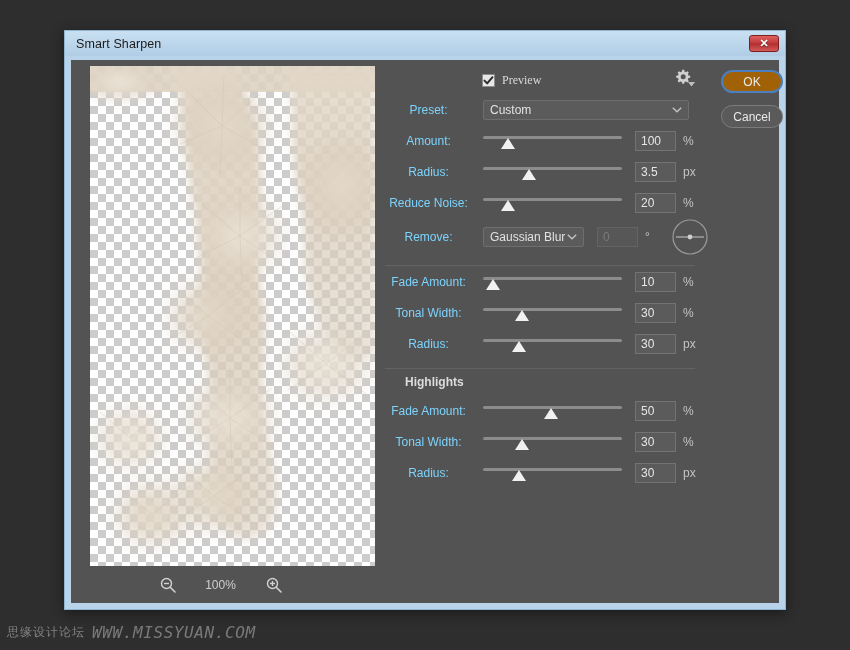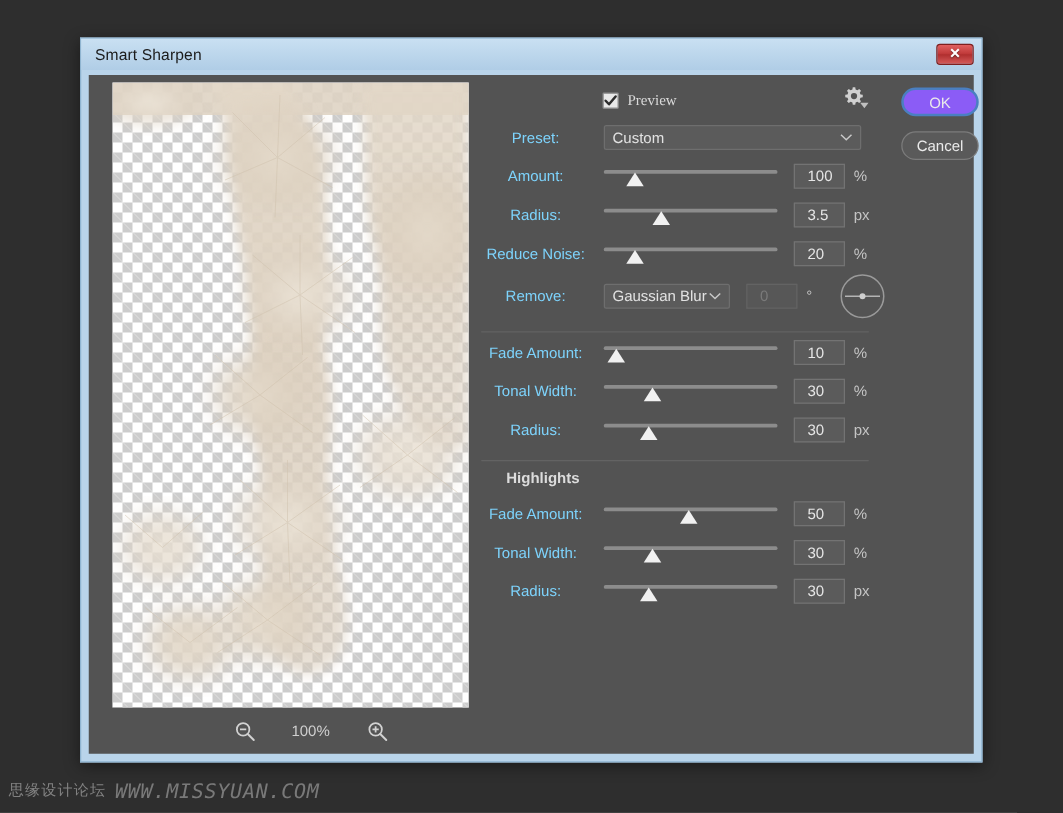--- a/index.html
+++ b/index.html
@@ -81,21 +81,21 @@
       linear-gradient(45deg, #cccccc 25%, transparent 25%, transparent 75%, #cccccc 75%),
       linear-gradient(45deg, #cccccc 25%, transparent 25%, transparent 75%, #cccccc 75%);
     background-size: 16px 16px;
     background-position: 0 0, 8px 8px;
     overflow: hidden;
   }
   #preview-art { position: absolute; inset: 0; }
 
   #zoom-bar {
     position: absolute;
-    left: 35px;
+    left: 7px;
     top: 512px;
     width: 285px;
     height: 26px;
     display: flex;
     align-items: center;
     justify-content: center;
     gap: 24px;
   }
   #zoom-bar .zlabel {
     font-size: 12px;
@@ -205,21 +205,21 @@
   }
 
   
   .numfield {
     width: 41px;
     height: 20px;
     background: #5b5b5b;
     border: 1px solid #737373;
     display: flex;
     align-items: center;
-    padding-left: 10px;
+    padding-left: 5px;
     font-size: 12px;
     color: #e6e6e6;
     cursor: text;
   }
   .numfield.disabled {
     background: #575757;
     border-color: #636363;
     color: #7a7a7a;
     cursor: default;
   }
@@ -270,21 +270,21 @@
     color: #eaeaea;
     font-size: 12px;
     display: flex;
     align-items: center;
     justify-content: center;
     cursor: pointer;
     margin-bottom: 12px;
   }
   .btn.primary {
     border: 2px solid #4a7fc1;
-    background: #8b5cf6;
+    background: #a16207;
   }
 
   
   #watermark {
     position: absolute;
     left: 7px;
     bottom: 8px;
     display: flex;
     align-items: center;
     gap: 7px;

